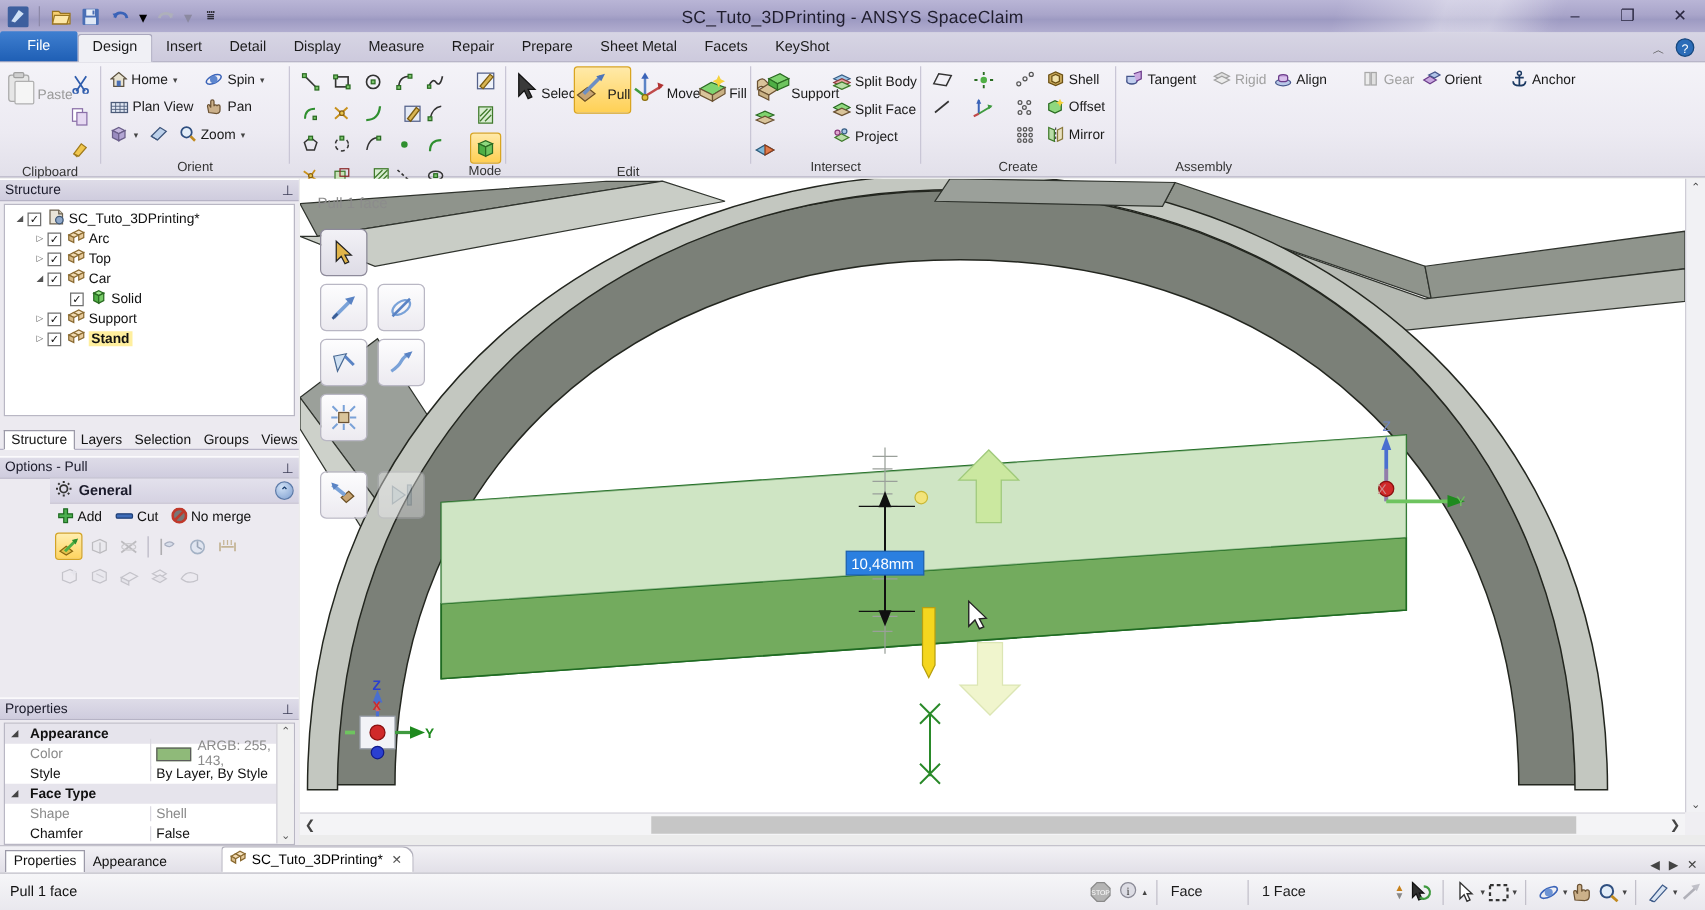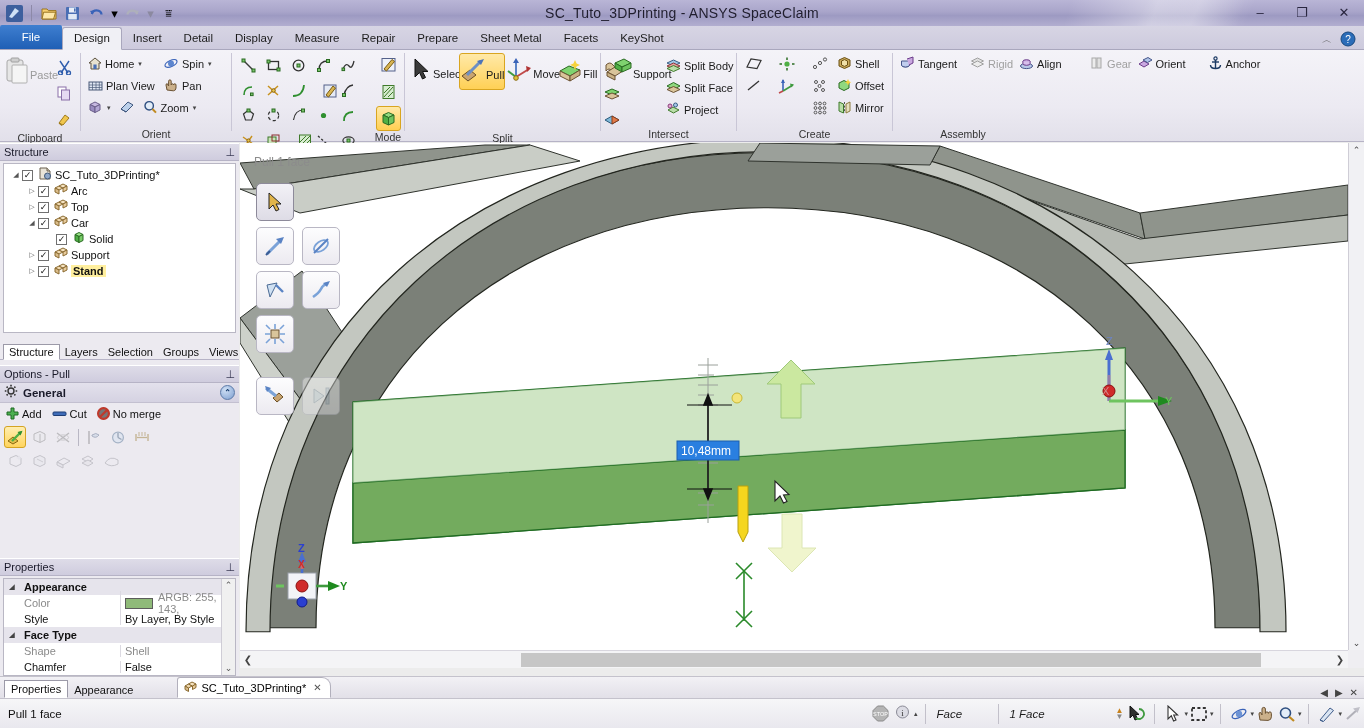--- a/index.html
+++ b/index.html
@@ -143,21 +143,21 @@
 
   .tabbar {
     display: flex; align-items: flex-end; height: 19px; padding-left: 3px;
     border-bottom: 1px solid #b6b3c6; background: #eceaf0;
   }
   .ltab {
     font-size: 11px; padding: 1px 5px; color: #111; cursor: default;
   }
   .ltab.active { background: #fff; border: 1px solid #9c9aa8; border-bottom-color: #fff; margin-bottom: -1px; }
 
-  .opt-body { background: #eceaf0; padding: 0; }
+  .opt-body { background: #eceaf0; padding: 0; margin-left: 40px; }
   .opt-section {
     display: flex; align-items: center; height: 20px; padding: 0 4px;
     background: linear-gradient(180deg,#e3e1ec,#d5d2e2);
     border-bottom: 1px solid #c3c0d0;
     font-size: 11.5px; font-weight: bold; color: #1a1a2a;
   }
   .opt-section .gl { font-size: 13px; margin-right: 5px; font-weight: normal; }
   .collapse-btn {
     margin-left: auto; width: 15px; height: 15px; border-radius: 50%;
     background: radial-gradient(circle at 35% 30%, #cfe0f5, #7e9fd0);
@@ -250,21 +250,21 @@
   
   .statusbar {
     position: absolute; left: 0; top: 698px; width: 1364px; height: 30px;
     background: linear-gradient(180deg,#f6f6f8 0%, #e9e8ee 100%);
     border-top: 1px solid #c4c2cc; display: flex; align-items: center;
   }
   .sb-msg { padding-left: 8px; font-size: 11.5px; color: #111; }
   .sb-right { margin-left: auto; display: flex; align-items: center; height: 30px; }
   .sb-sep { width: 1px; height: 20px; background: #c2c0ca; margin: 0 7px; }
   .sb-ic { width: 22px; height: 22px; display: flex; align-items: center; justify-content: center; font-size: 14px; }
-  .sb-txt { font-size: 11.5px; color: #1a1a1a; padding: 0 4px; font-style: italic; }
+  .sb-txt { font-size: 11.5px; color: #1a1a1a; padding: 0 4px; }
   .sb-caret { font-size: 7px; color: #444; }
 </style>
 </head>
 <body>
 
 <div id="app">
 
   <div class="titlebar">
     <div class="title-swoosh"></div>
     <div class="title-swoosh2"></div>
@@ -698,21 +698,21 @@
               </svg>
             </div>
           <div class="ic">
               <svg width="18" height="17" viewBox="0 0 18 17">
                 <path d="M2 9 L9 5 L16 9 L9 13 Z" fill="#7fb8d8" stroke="#2a5a7b"></path>
                 <path d="M9 5 L16 9 L9 13 Z" fill="#e07a4a" stroke="#8a3c18"></path>
               </svg>
             </div>
         </div>
       </div>
-      <div class="rgroup-label">Split</div>
+      <div class="rgroup-label">Edit</div>
     </div>
     <div class="rsep"></div>
 
     <div class="rgroup" style="width:135px">
       <div class="rgroup-body" style="gap:2px">
         <div class="big-btn" style="width:56px">
           <span class="gl">
             <svg width="28" height="26" viewBox="0 0 28 26">
                 <path d="M2 15 L10 10 L18 14 L10 19 Z" fill="#d9c49a" stroke="#6b5233"></path>
                 <path d="M2 15 V19 L10 23 V19 Z" fill="#c9b184" stroke="#6b5233"></path>

